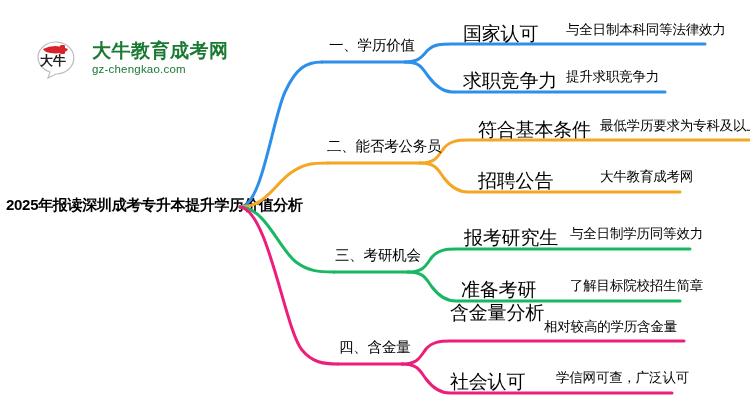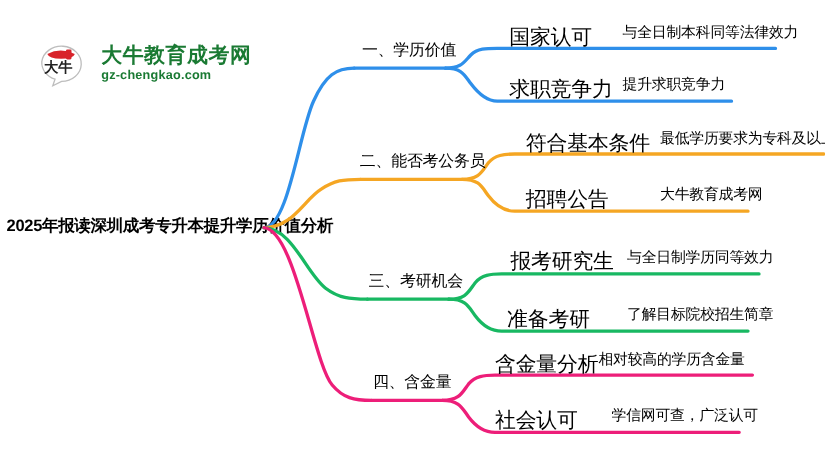--- a/index.html
+++ b/index.html
@@ -41,21 +41,21 @@
   }
   .brand-cn {
     font-size: 19px;
     font-weight: bold;
     color: #1a7a33;
     letter-spacing: 0.5px;
     white-space: nowrap;
   }
   .brand-en {
     font-size: 11.5px;
-    font-weight: bold;
+    font-weight: normal;
     color: #1a7a33;
     letter-spacing: 0.2px;
     white-space: nowrap;
     margin-top: 2px;
   }
 
   
   .root-title {
     position: absolute;
     left: 6px;
@@ -164,18 +164,18 @@
   <div class="node-label" style="left:478px; top:168px;">招聘公告</div>
   <div class="leaf-label" style="left:600px; top:168px;">大牛教育成考网</div>
 
   <div class="branch-label" style="left:335px; top:246px;">三、考研机会</div>
   <div class="node-label" style="left:464px; top:225px;">报考研究生</div>
   <div class="leaf-label" style="left:570px; top:225px;">与全日制学历同等效力</div>
   <div class="node-label" style="left:461px; top:277px;">准备考研</div>
   <div class="leaf-label" style="left:570px; top:277px;">了解目标院校招生简章</div>
 
   <div class="branch-label" style="left:339px; top:338px;">四、含金量</div>
-  <div class="node-label" style="left:450px; top:318px;">含金量分析</div>
+  <div class="node-label" style="left:450px; top:300px;">含金量分析</div>
   <div class="leaf-label" style="left:544px; top:318px;">相对较高的学历含金量</div>
   <div class="node-label" style="left:450px; top:369px;">社会认可</div>
   <div class="leaf-label" style="left:556px; top:369px;">学信网可查，广泛认可</div>
 
 </div>
 
 </body></html>

